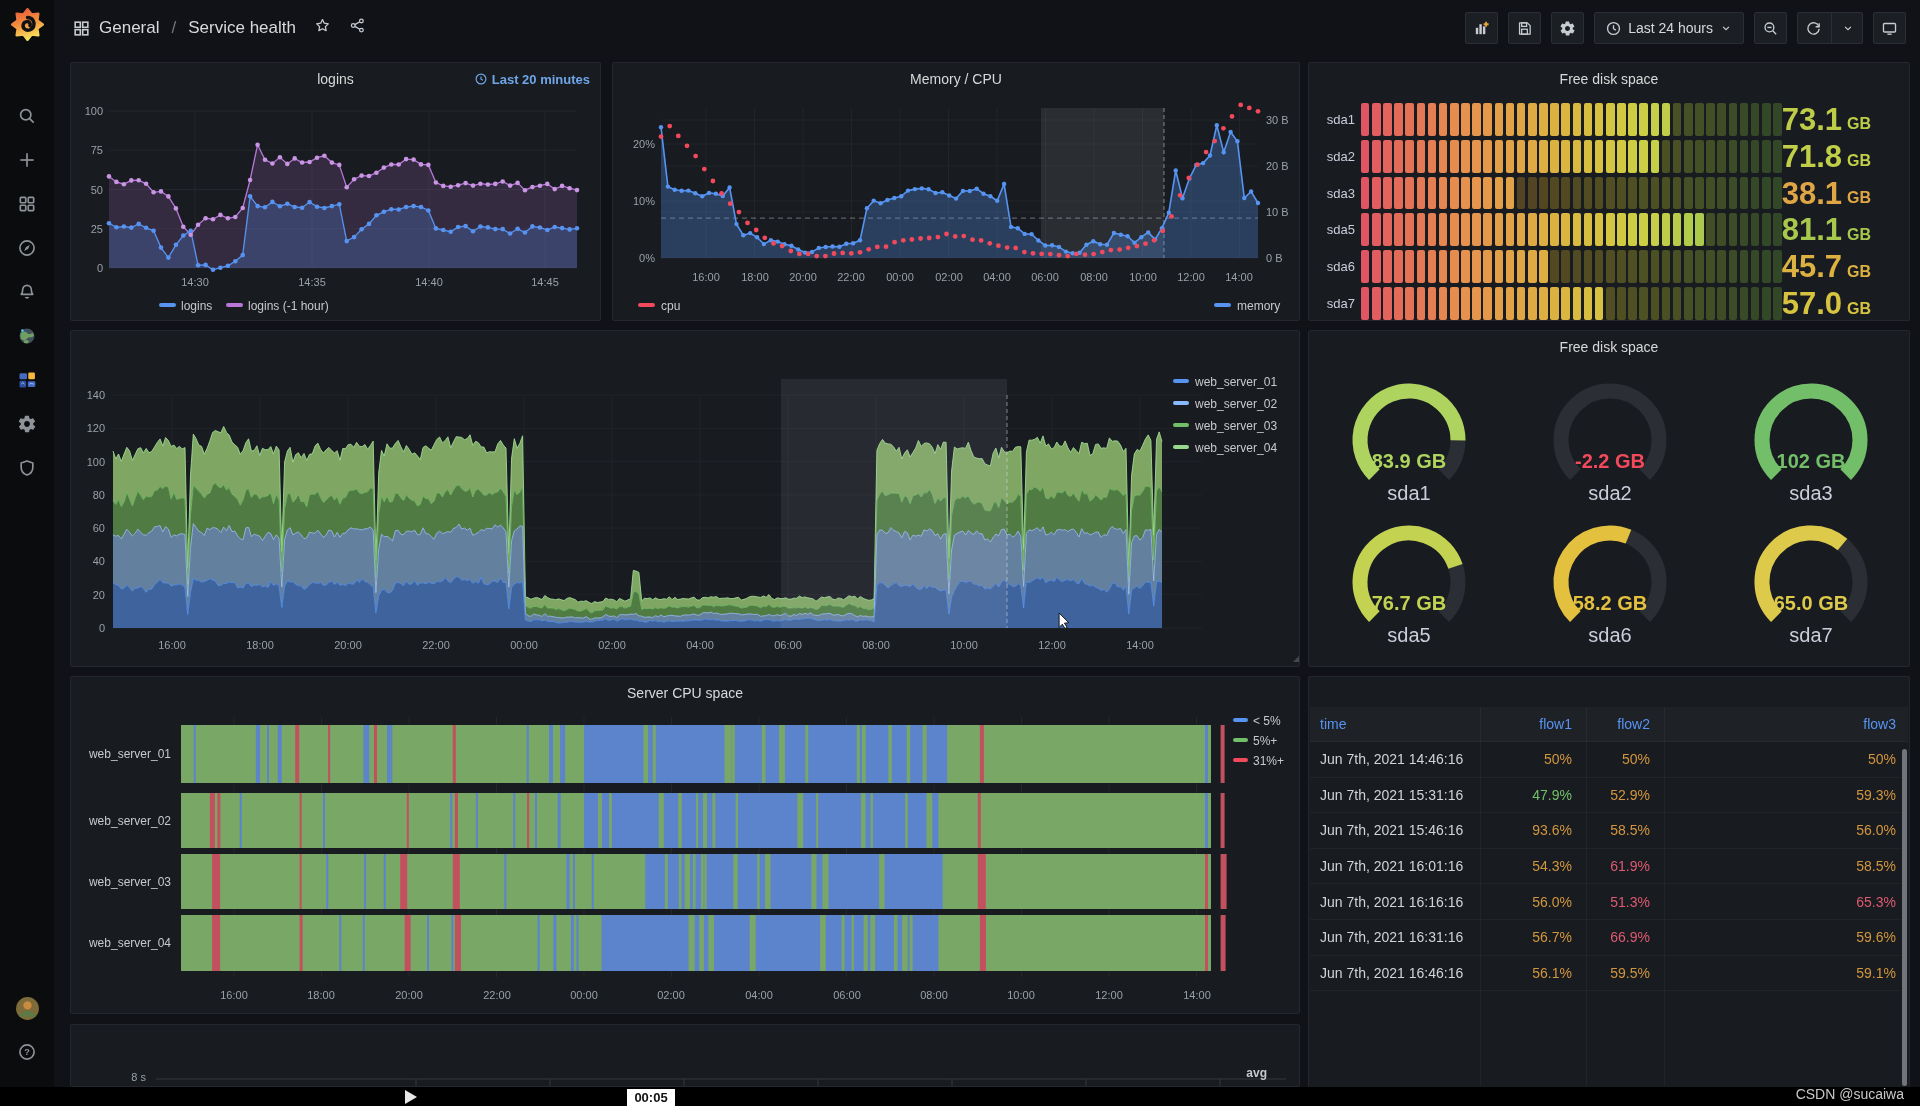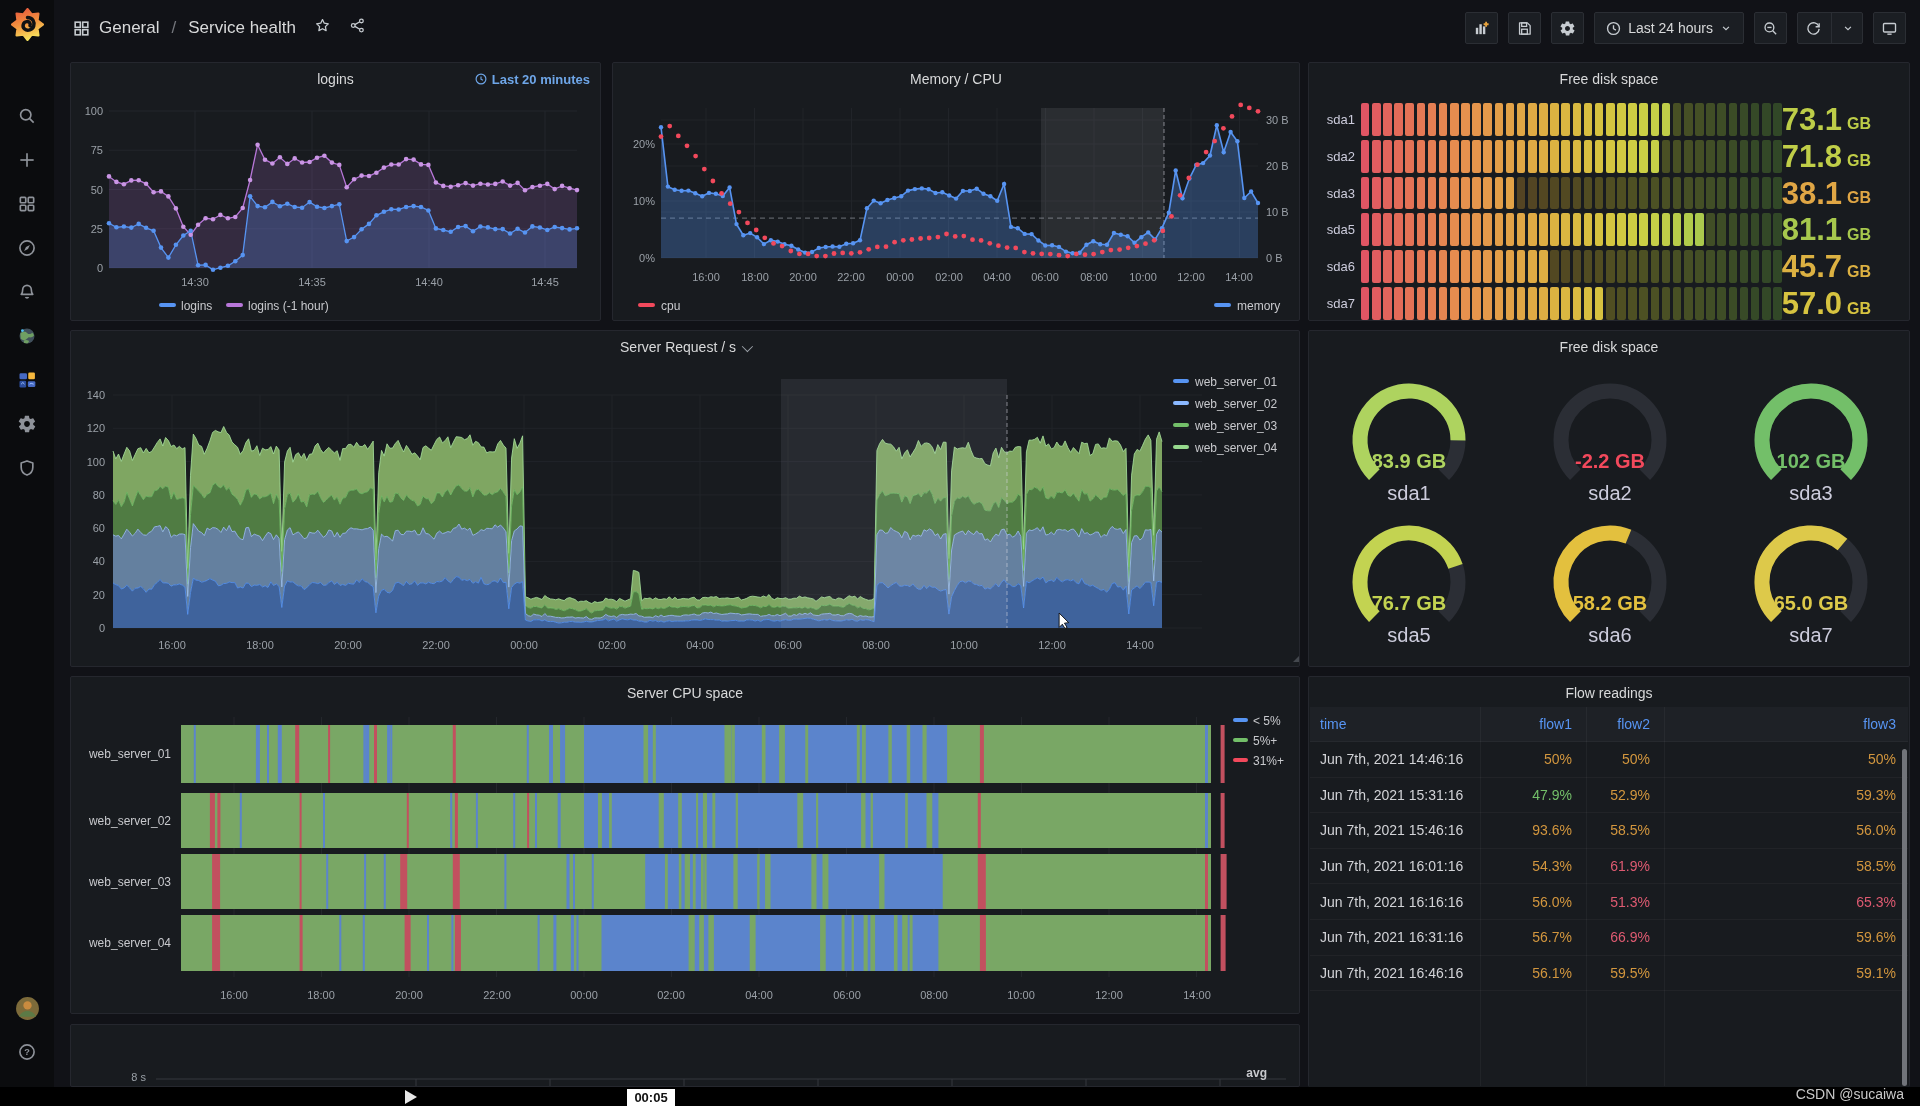--- a/index.html
+++ b/index.html
@@ -882,21 +882,20 @@
           <i style="background:rgb(56,74,39)"></i>
           <i style="background:rgb(53,73,39)"></i>
           <i style="background:rgb(51,72,39)"></i>
           <i style="background:rgb(49,71,39)"></i>
         </div>
         <div class="lcdval" style="color:rgb(214,195,64)">57.0<span> GB</span></div>
       </div>
     </div>
 </div>
 <div class="panel" style="left:70px;top:330px;width:1230px;height:337px">
-  <div class="ptitle">Server Request / s<span class="chev"></span></div>
   <svg width="1230" height="337" viewBox="0 0 1230 337">
       <line x1="42.0" y1="297.0" x2="1131" y2="297.0" stroke="#212429" stroke-width="1"></line>
       <line x1="42.0" y1="263.7" x2="1131" y2="263.7" stroke="#212429" stroke-width="1"></line>
       <line x1="42.0" y1="230.4" x2="1131" y2="230.4" stroke="#212429" stroke-width="1"></line>
       <line x1="42.0" y1="197.1" x2="1131" y2="197.1" stroke="#212429" stroke-width="1"></line>
       <line x1="42.0" y1="163.9" x2="1131" y2="163.9" stroke="#212429" stroke-width="1"></line>
       <line x1="42.0" y1="130.6" x2="1131" y2="130.6" stroke="#212429" stroke-width="1"></line>
       <line x1="42.0" y1="97.3" x2="1131" y2="97.3" stroke="#212429" stroke-width="1"></line>
       <line x1="42.0" y1="64.0" x2="1131" y2="64.0" stroke="#212429" stroke-width="1"></line>
       <line x1="101" y1="64.0" x2="101" y2="297.0" stroke="#212429" stroke-width="1"></line>
@@ -1141,21 +1140,20 @@
       <text x="1126" y="322" class="ax" text-anchor="middle">14:00</text>
       <rect x="1162" y="41" width="15" height="4" rx="2" fill="#5794f2"></rect>
       <text x="1182" y="48" class="leg">&lt; 5%</text>
       <rect x="1162" y="61" width="15" height="4" rx="2" fill="#73bf69"></rect>
       <text x="1182" y="68" class="leg">5%+</text>
       <rect x="1162" y="81" width="15" height="4" rx="2" fill="#f2495c"></rect>
       <text x="1182" y="88" class="leg">31%+</text>
     </svg>
 </div>
 <div class="panel" style="left:1308px;top:676px;width:602px;height:411px;border-bottom:none">
-  <div class="ptitle">Flow readings</div>
   <div class="tbl">
       <div class="trow thead">
         <div class="c1">time</div>
         <div class="c2">flow1</div>
         <div class="c3">flow2</div>
         <div class="c4">flow3</div>
       </div>
       <div class="trow">
         <div class="c1 tm">Jun 7th, 2021 14:46:16</div>
         <div class="c2 vo">50%</div>

